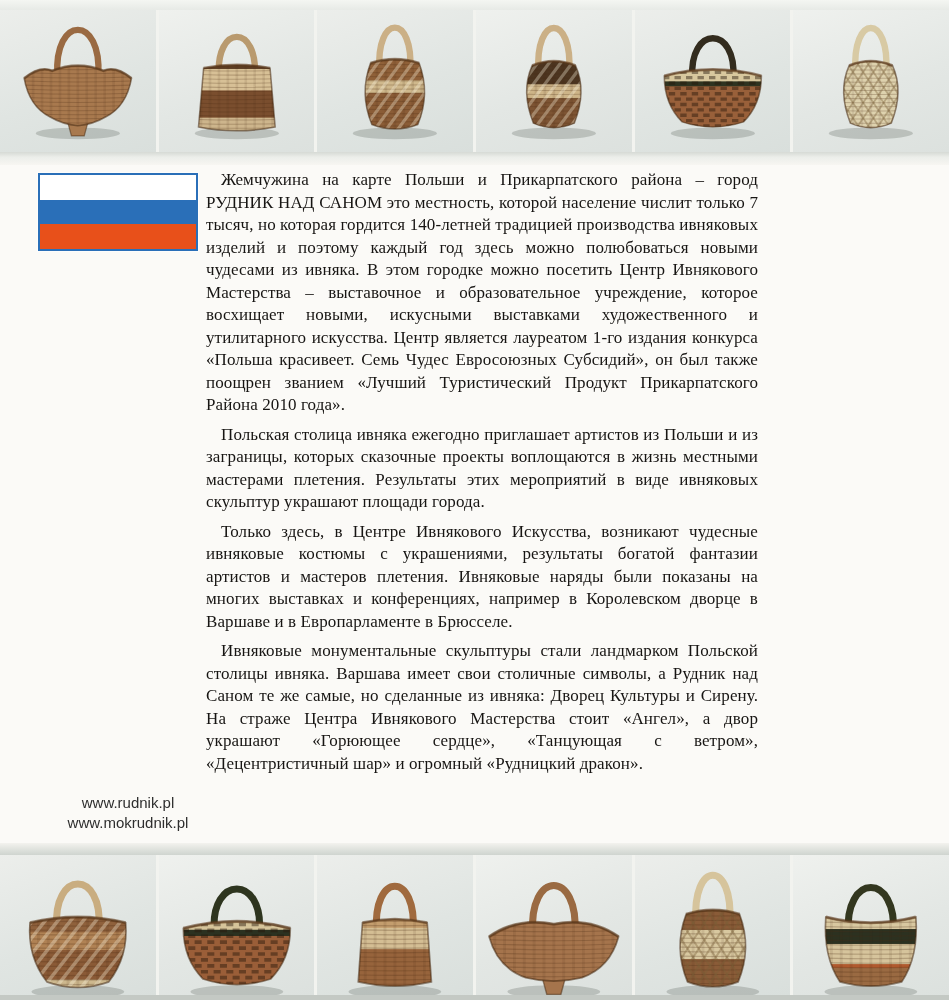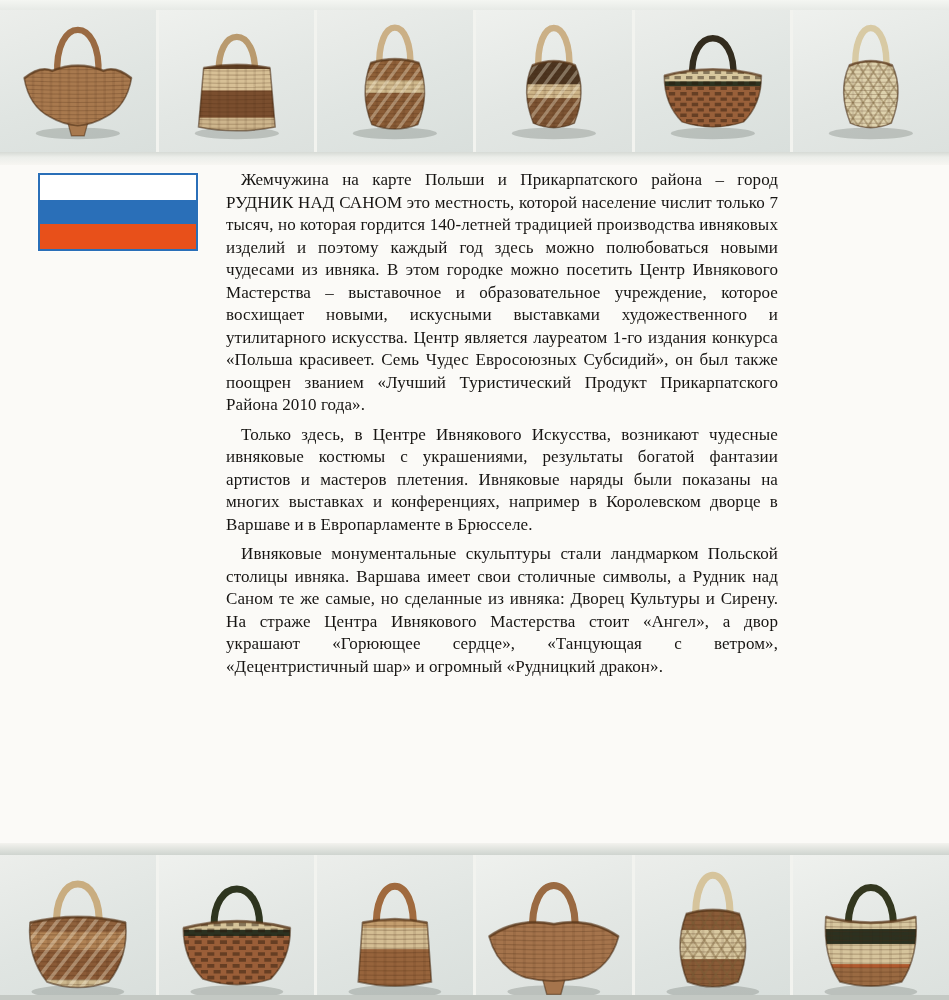--- a/index.html
+++ b/index.html
@@ -23,21 +23,21 @@
     background:linear-gradient(#d6dad5,#eceeea 40%,#f7f6f2);}
   .sep-bottom{position:absolute;left:0;top:843px;width:949px;height:12px;
     background:linear-gradient(#f3f2ee,#d9ddd8 70%,#cfd4cf);}
   .edge-bottom{position:absolute;left:0;top:995px;width:949px;height:5px;background:#c4c9c4;}
   .content{position:absolute;left:0;top:165px;width:949px;height:678px;
     background:#fbfaf7;}
   .flag{position:absolute;left:38px;top:8px;width:160px;height:78px;
     border:2px solid #2a6fb8;box-sizing:border-box;display:flex;flex-direction:column;
     box-shadow:0 0 0 1px rgba(255,255,255,.6);}
   .flag .stripe{flex:1;}
-  .textcol{position:absolute;left:206px;top:4px;width:552px;color:#171513;margin-left:20px;}
+  .textcol{position:absolute;left:206px;top:4px;width:552px;color:#171513;}
   .textcol p{
     margin:0 0 7px 0;font-size:17px;line-height:22.5px;
     text-align:justify;text-indent:15px;letter-spacing:.1px;
   }
   .urls{position:absolute;left:48px;top:628px;width:160px;text-align:center;
     font-family:"Liberation Sans","DejaVu Sans",sans-serif;
     font-size:15px;line-height:20px;color:#2e2e2e;}
   .urls div{white-space:nowrap;}
 </style>
 </head>
@@ -409,24 +409,29 @@
 
 <div class="content">
   <div class="flag" style="border-color: rgb(42, 111, 184);">
     <div class="stripe" style="background: rgb(255, 255, 255);"></div>
     <div class="stripe" style="background: rgb(42, 111, 184);"></div>
     <div class="stripe" style="background: rgb(232, 80, 26);"></div>
   </div>
 
   <div class="textcol">
     <p>Жемчужина на карте Польши и Прикарпатского района – город РУДНИК НАД САНОМ это местность, которой население числит только 7 тысяч, но которая гордится 140-летней традицией производства ивняковых изделий и поэтому каждый год здесь можно полюбоваться новыми чудесами из ивняка. В этом городке можно посетить Центр Ивнякового Мастерства – выставочное и образовательное учреждение, которое восхищает новыми, искусными выставками художественного и утилитарного искусства. Центр является лауреатом 1-го издания конкурса «Польша красивеет. Семь Чудес Евросоюзных Субсидий», он был также поощрен званием «Лучший Туристический Продукт Прикарпатского Района 2010 года».</p>
+    <p>Польская столица ивняка ежегодно приглашает артистов из Польши и из заграницы, которых сказочные проекты воплощаются в жизнь местными мастерами плетения. Результаты этих мероприятий в виде ивняковых скульптур украшают площади города.</p>
     <p>Только здесь, в Центре Ивнякового Искусства, возникают чудесные ивняковые костюмы с украшениями, результаты богатой фантазии артистов и мастеров плетения. Ивняковые наряды были показаны на многих выставках и конференциях, например в Королевском дворце в Варшаве и в Европарламенте в Брюсселе.</p>
     <p>Ивняковые монументальные скульптуры стали ландмарком Польской столицы ивняка. Варшава имеет свои столичные символы, а Рудник над Саном те же самые, но сделанные из ивняка: Дворец Культуры и Сирену. На страже Центра Ивнякового Мастерства стоит «Ангел», а двор украшают «Горюющее сердце», «Танцующая с ветром», «Децентристичный шар» и огромный «Рудницкий дракон».</p>
   </div>
 
+  <div class="urls">
+    <div>www.rudnik.pl</div>
+    <div>www.mokrudnik.pl</div>
+  </div>
 </div>
 
 <div class="sep-bottom"></div>
 
 <div class="strip bottom">
     <div class="cell" title="round basket with diagonal band">
       <svg viewBox="0 0 100 108" preserveAspectRatio="xMidYMid meet">
         <ellipse cx="50" cy="95" rx="33" ry="4.5" fill="rgba(95,100,95,0.28)"></ellipse>
         <path d="M35 50 C 32 8, 68 8, 65 50" fill="none" stroke="#c9ad80" stroke-width="5" stroke-linecap="round"></path>
         <defs>

